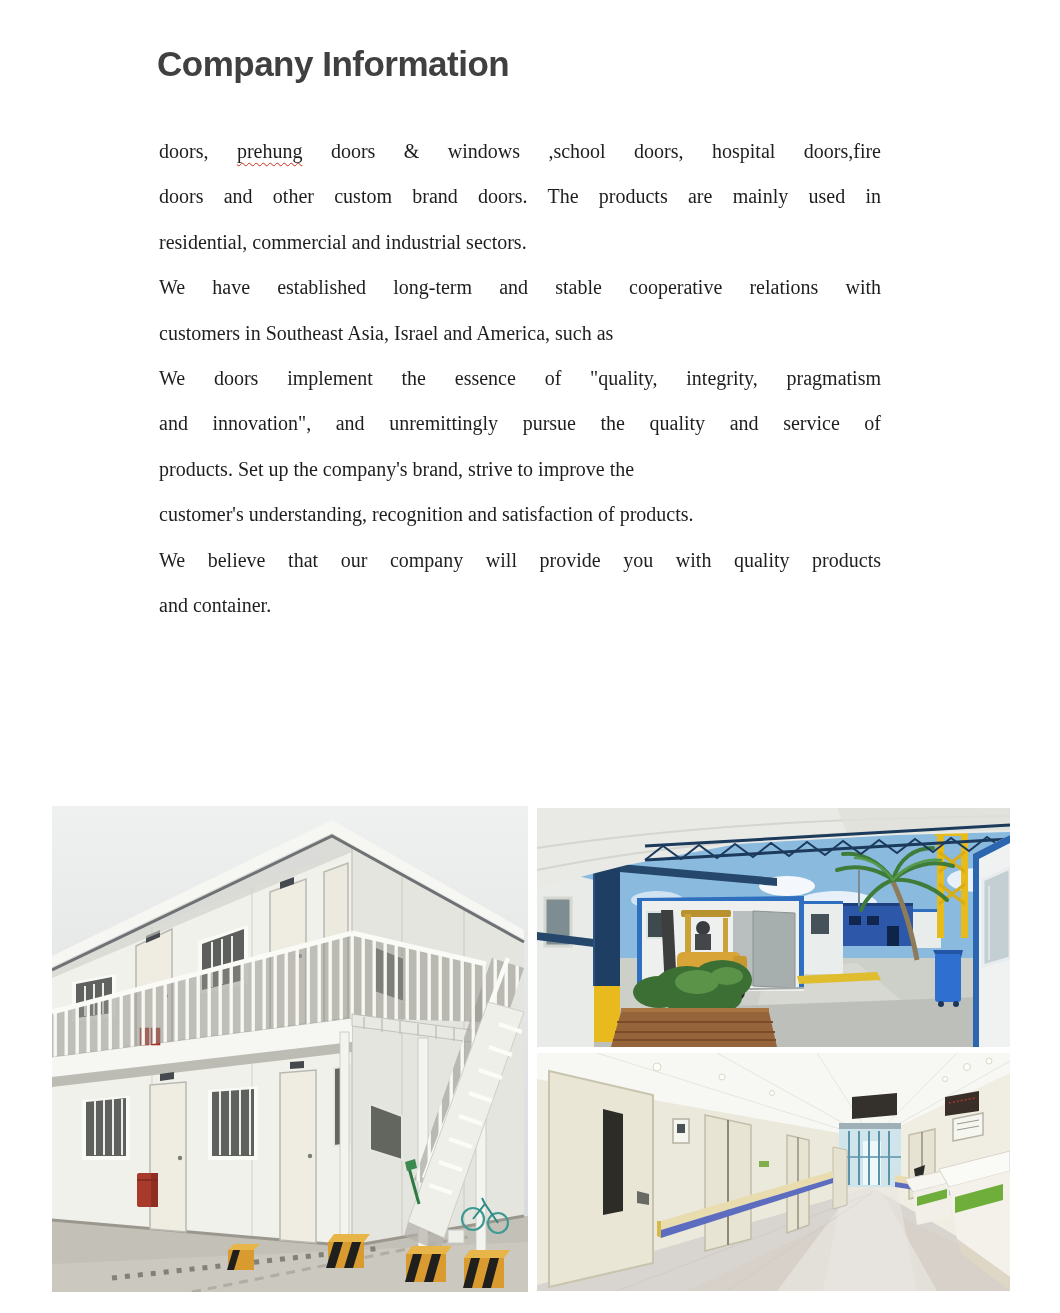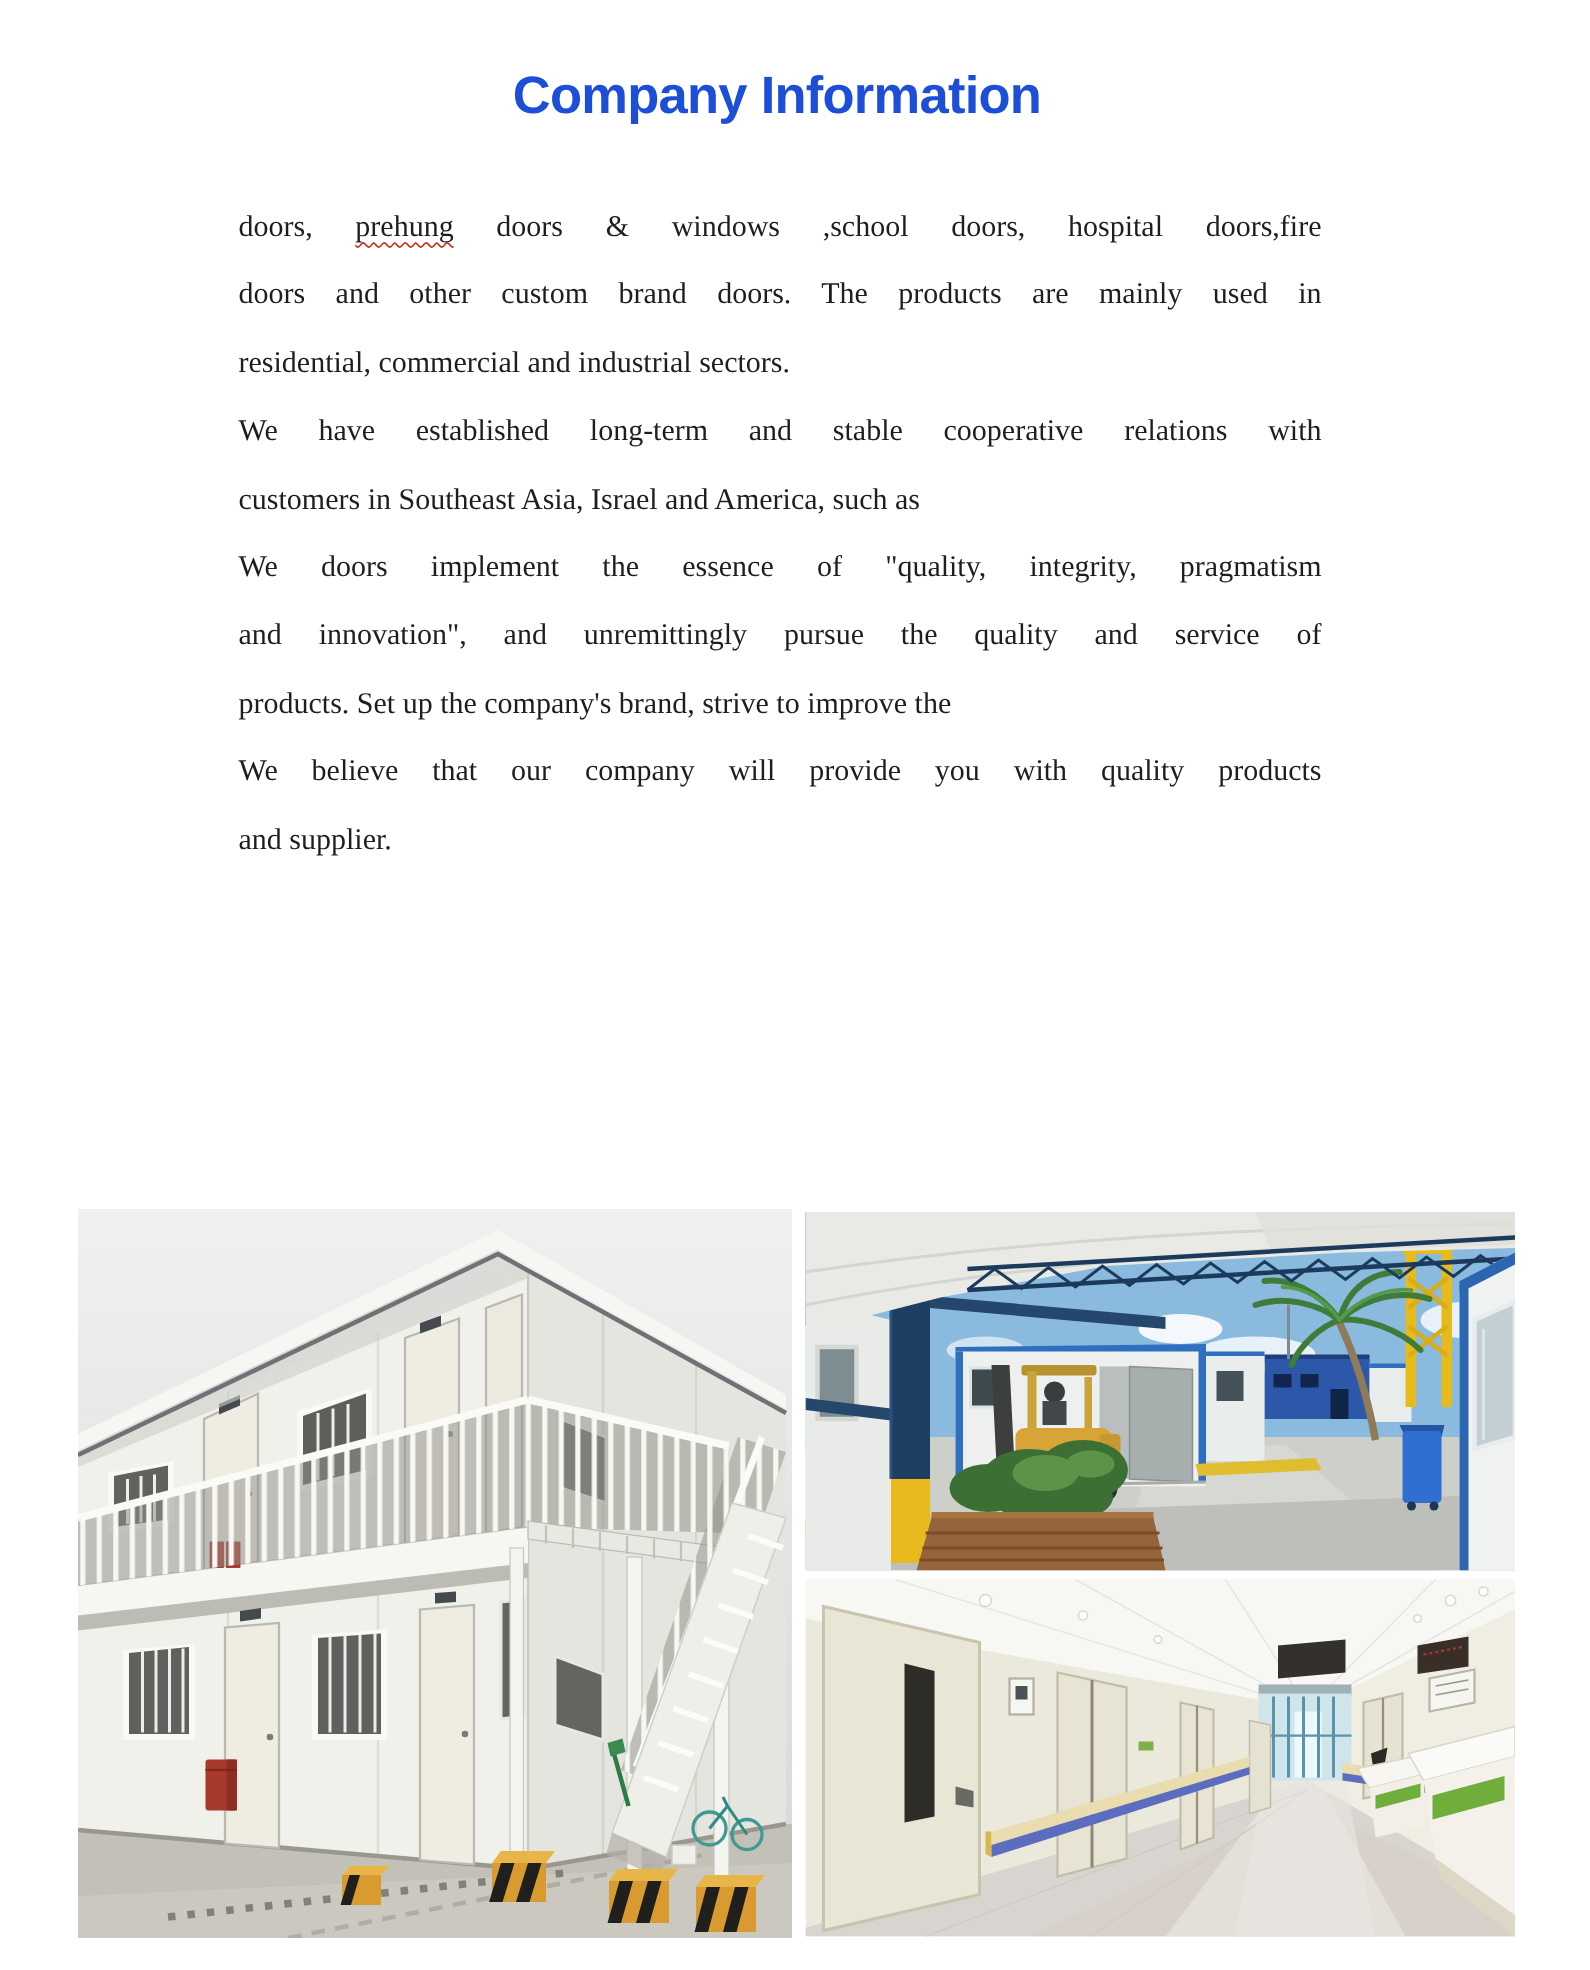--- a/index.html
+++ b/index.html
@@ -1,20 +1,20 @@
 <!DOCTYPE html>
 <html><head>
 <meta charset="utf-8">
 <style>
   html,body{margin:0;padding:0;background:#ffffff;}
   .page{position:relative;width:1060px;height:1313px;background:#ffffff;overflow:hidden;
         font-family:"Liberation Serif","DejaVu Serif",serif;}
-  .title{position:absolute;left:157px;top:44px;width:722px;margin:0;text-align:center;
+  .title{position:absolute;left:157px;top:44px;width:722px;margin:0;
          font-family:"Liberation Sans","DejaVu Sans",sans-serif;font-weight:700;
-         font-size:35px;letter-spacing:-0.5px;color:#1d4ed8;}
+         font-size:35px;letter-spacing:-0.5px;color:#404040;}
   .bodytext{position:absolute;left:159px;top:129px;width:722px;color:#1e1e1e;}
   .line{height:45.4px;line-height:45.4px;font-size:20px;white-space:nowrap;}
   .line.j{white-space:normal;text-align:justify;text-align-last:justify;}
   .line.ind{text-indent:17px;}
   .wavy{text-decoration-line:underline;text-decoration-style:wavy;
         text-decoration-color:#cc2a1a;text-decoration-thickness:1px;text-underline-offset:4px;margin-top:18px;}
   figure{margin:0;padding:0;position:absolute;}
   .ph1{left:52px;top:806px;width:476px;height:486px;}
   .ph2{left:537px;top:808px;width:473px;height:239px;}
   .ph3{left:537px;top:1053px;width:473px;height:238px;}
@@ -29,22 +29,23 @@
 
   <div class="bodytext">
       <div class="line j"><span>doors, </span><span class="wavy">prehung</span><span> doors &amp; windows ,school doors, hospital doors,fire</span></div>
       <div class="line j"><span>doors and other custom brand doors. The products are mainly used in</span></div>
       <div class="line"><span>residential, commercial and industrial sectors.</span></div>
       <div class="line j"><span>We have established long-term and stable cooperative relations with</span></div>
       <div class="line"><span>customers in Southeast Asia, Israel and America, such as</span></div>
       <div class="line j"><span>We doors implement the essence of "quality, integrity, pragmatism</span></div>
       <div class="line j"><span>and innovation", and unremittingly pursue the quality and service of</span></div>
       <div class="line"><span>products. Set up the company's brand, strive to improve the</span></div>
+      <div class="line"><span>customer's understanding, recognition and satisfaction of products.</span></div>
       <div class="line j"><span>We believe that our company will provide you with quality products</span></div>
-      <div class="line"><span>and supplier.</span></div>
+      <div class="line"><span>and container.</span></div>
     </div>
 
   <figure class="ph1" aria-label="Two-storey white container house with balcony railing, external white staircase on posts, doors and barred windows, red bin, yellow-black striped footings and concrete yard">
     <svg viewBox="0 0 476 486" role="img">
       <defs>
         <linearGradient id="sky1" x1="0" y1="0" x2="0" y2="1">
           <stop offset="0" stop-color="#eff1f0"></stop>
             <stop offset="1" stop-color="#d4d7d7"></stop>
         </linearGradient>
         <pattern id="bal" patternUnits="userSpaceOnUse" width="11" height="12">

